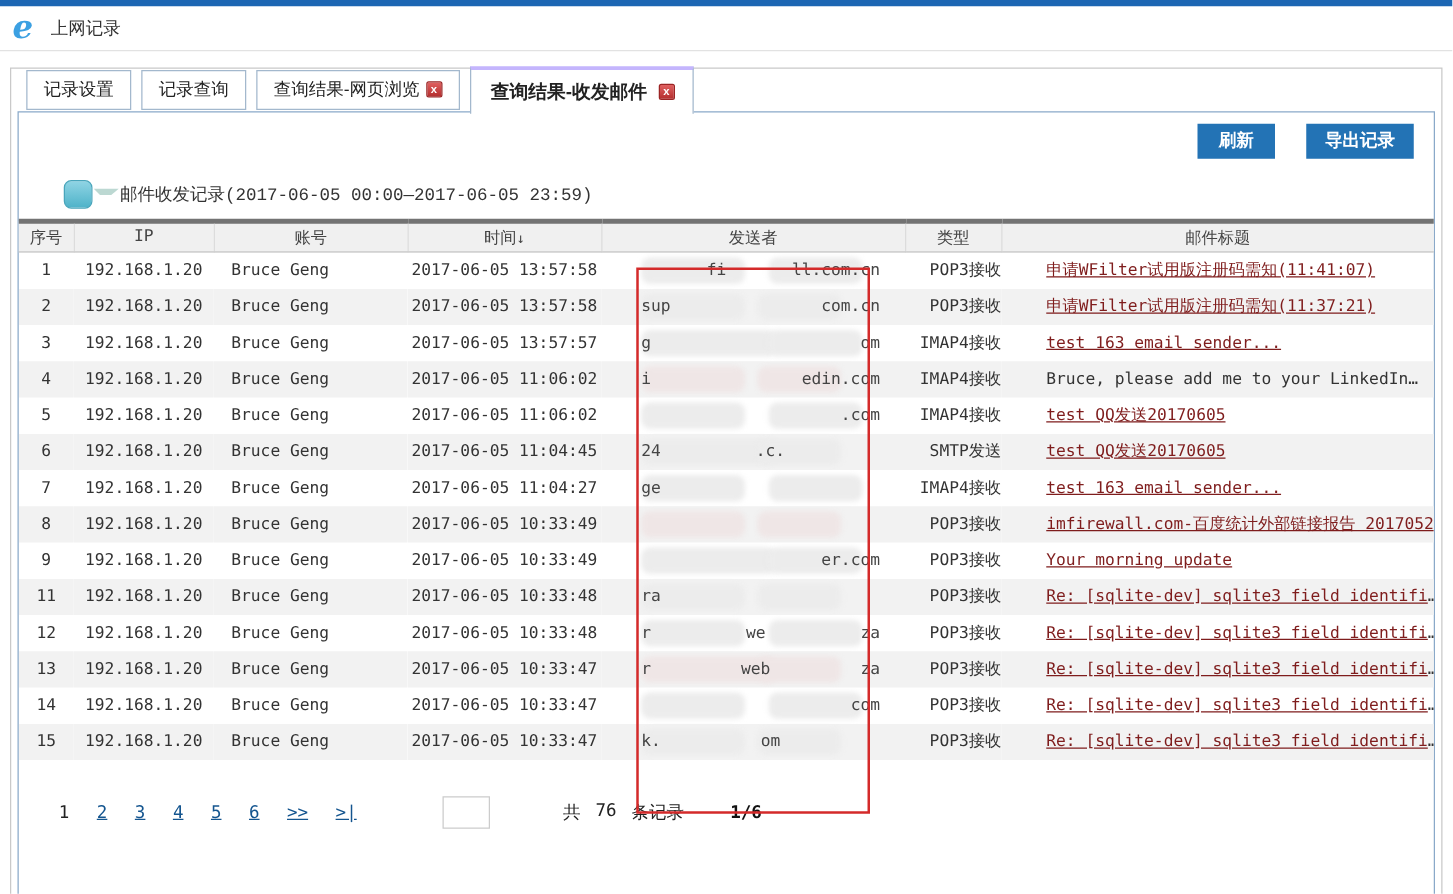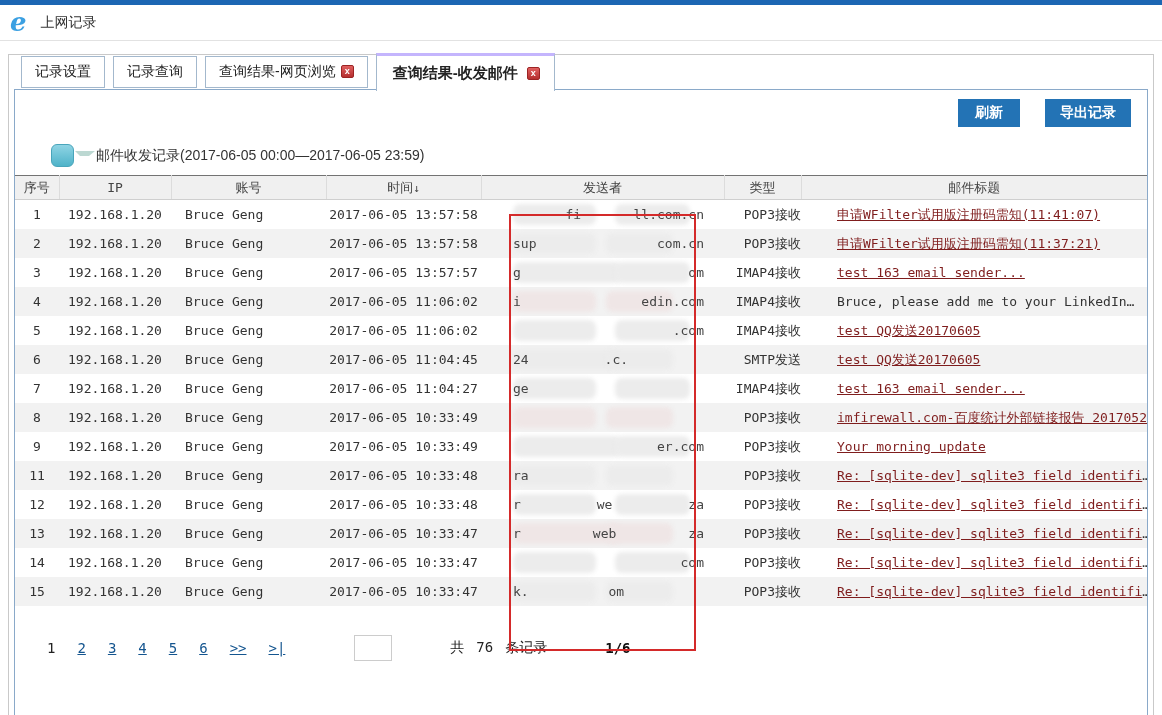--- a/index.html
+++ b/index.html
@@ -47,28 +47,28 @@
   .section-title { display: flex; align-items: center; margin: 17px 0 8px 14px; }
   .mail-icon { width: 23px; height: 23px; border-radius: 6px;
     background: linear-gradient(#8fd4e4, #4fb3c9); border: 1px solid #49a5bb;
     display: inline-flex; align-items: center; justify-content: center; }
   .mail-glyph { width: 13px; height: 9px; background: #f3f8ec; border-radius: 1px;
     position: relative; }
   .mail-glyph::after { content: ""; position: absolute; left: 1px; top: 0;
     width: 9px; height: 5px; border-left: 5px solid transparent;
     border-right: 6px solid transparent; border-top: 5px solid #bcd8d2; left: 1px; }
   .section-title span { margin-left: 22px; font-size: 14px; color: #333;
-    font-family: Liberation Sans, sans-serif; }
+    font-family: Liberation Mono, monospace; }
 
   
   .table-wrap { position: relative; margin-top: 6px; }
   table { width: 100%; border-collapse: collapse; table-layout: fixed;
     font-family: "DejaVu Sans Mono", "Liberation Mono", monospace; font-size: 13px; }
   thead th { background: #f0f0f0; height: 24px; font-weight: normal; color: #444;
-    border-top: 1px solid #737373; border-bottom: 1px solid #cfcfcf;
+    border-top: 4px solid #737373; border-bottom: 1px solid #cfcfcf;
     border-right: 1px solid #dcdcdc; }
   thead th:last-child { border-right: none; }
   tbody td { height: 29px; color: #333; white-space: nowrap; overflow: hidden; }
   tbody tr:nth-child(even) { background: #f2f2f2; }
   .c-no { text-align: center; }
   .c-ip { text-align: center; }
   .c-acc { padding-left: 14px; }
   .c-time { text-align: center; }
   .c-type { text-align: right; }
   .c-subj { padding-left: 36px; }
@@ -94,21 +94,21 @@
   
   .pagination { display: flex; align-items: center; margin: 29px 0 0 32px;
     font-family: "DejaVu Sans Mono", "Liberation Mono", monospace; font-size: 14px; }
   .pg-current { color: #222; margin-right: 22px; }
   .pg-link { color: #14558f; text-decoration: underline; cursor: pointer;
     margin-right: 22px; }
   .jump-input { width: 38px; height: 26px; border: 1px solid #ccc; margin-left: 47px;
     font-size: 13px; text-align: center;
     font-family: "DejaVu Sans Mono", "Liberation Mono", monospace; }
   .total-text { margin-left: 58px; color: #222; display: flex; gap: 12px; }
-  .pg-indicator { margin-left: 58px; font-weight: bold; color: #111; }
+  .pg-indicator { margin-left: 37px; font-weight: bold; color: #111; }
 </style>
 </head>
 <body>
 
 <div class="top-accent"></div>
 
 <div class="appbar">
   <span class="ie-logo">e</span>
   <span class="app-title">上网记录</span>
 </div>

